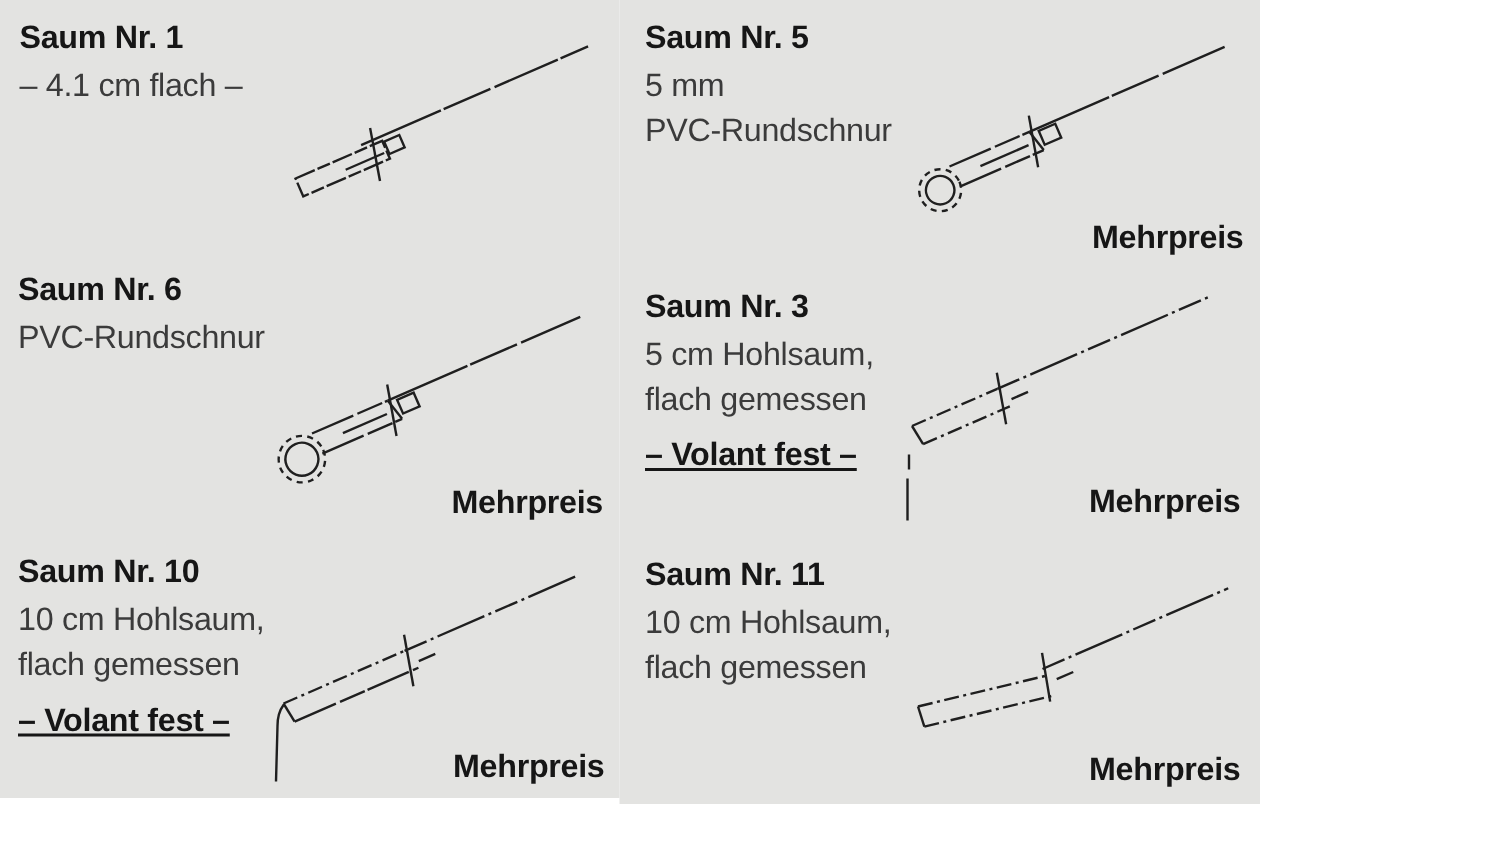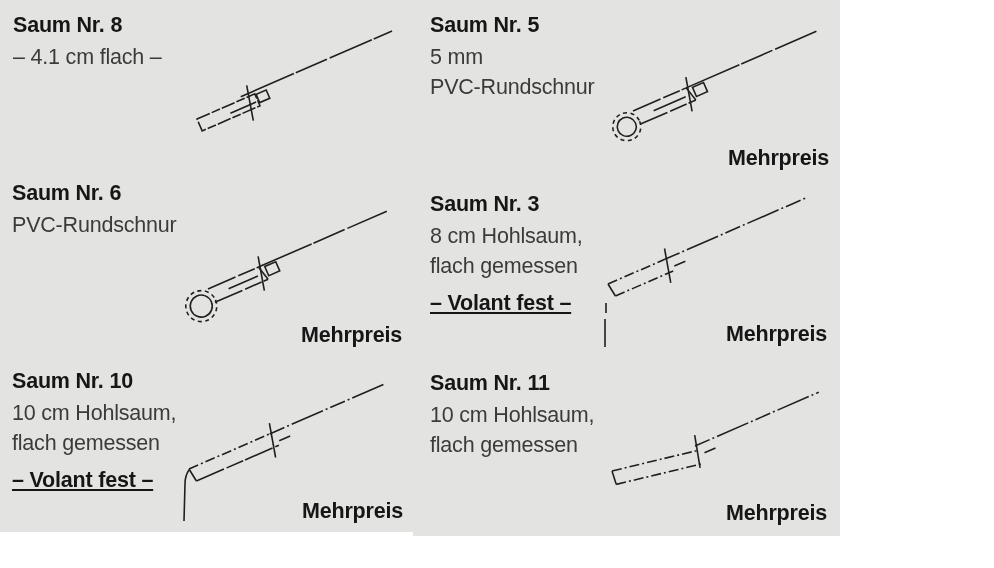--- a/index.html
+++ b/index.html
@@ -40,40 +40,40 @@
   .ln-dash{stroke-dasharray:4 3.5;}
   .ln-longdash{stroke-dasharray:30 3 18 2;}
 </style>
 </head>
 <body>
 
 <div class="gray-block col-left"></div>
 <div class="gray-block col-right"></div>
 
 <div class="panel-text" style="left:13px;top:12px">
-  <div class="title">Saum Nr. 8</div>
+  <div class="title">Saum Nr. 1</div>
   <div class="detail">– 4.1 cm flach –</div>
 </div>
 
 <div class="panel-text" style="left:430px;top:12px">
   <div class="title">Saum Nr. 5</div>
   <div class="detail">5 mm</div>
   <div class="detail">PVC-Rundschnur</div>
 </div>
 <div class="surcharge" style="top:147px;right:165px">Mehrpreis</div>
 
 <div class="panel-text" style="left:12px;top:180px">
   <div class="title">Saum Nr. 6</div>
   <div class="detail">PVC-Rundschnur</div>
 </div>
 <div class="surcharge" style="top:324px;right:592px">Mehrpreis</div>
 
 <div class="panel-text" style="left:430px;top:191px">
   <div class="title">Saum Nr. 3</div>
-  <div class="detail">8 cm Hohlsaum,</div>
+  <div class="detail">5 cm Hohlsaum,</div>
   <div class="detail">flach gemessen</div>
   <div class="note">– Volant fest –</div>
 </div>
 <div class="surcharge" style="top:323px;right:167px">Mehrpreis</div>
 
 <div class="panel-text" style="left:12px;top:368px">
   <div class="title">Saum Nr. 10</div>
   <div class="detail">10 cm Hohlsaum,</div>
   <div class="detail">flach gemessen</div>
   <div class="note">– Volant fest –</div>

